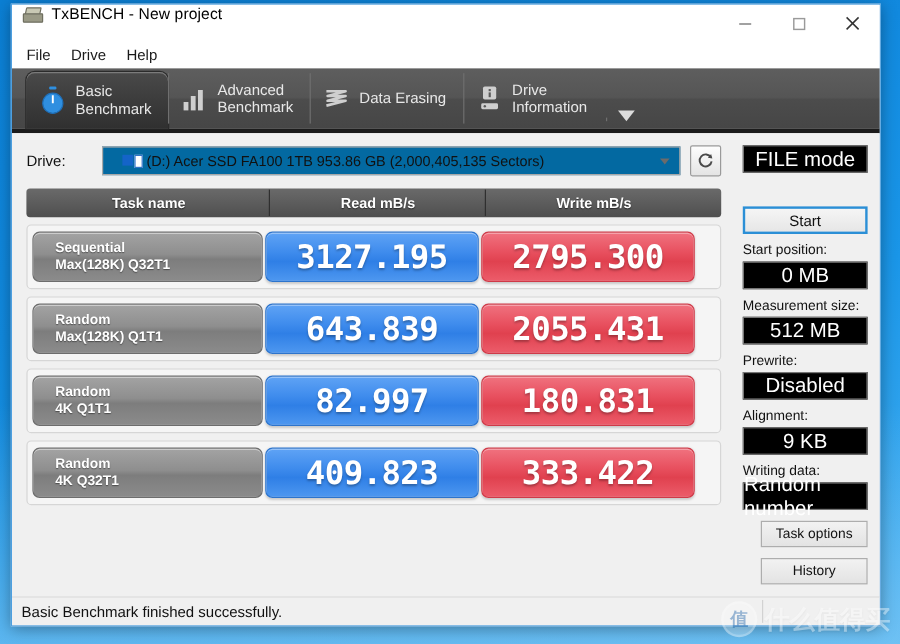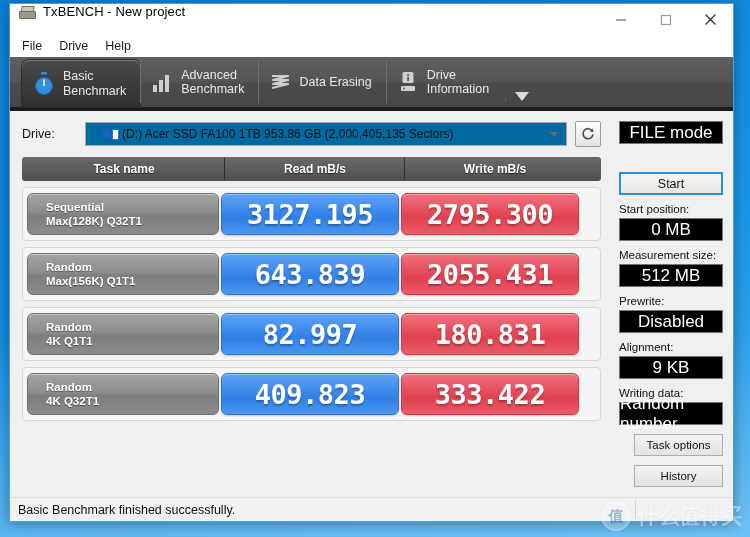--- a/index.html
+++ b/index.html
@@ -442,21 +442,21 @@
               <span>3127.195</span>
             </div>
           <div class="cell-val write">
               <span>2795.300</span>
             </div>
         </div>
 
         <div class="row">
           <div class="cell-task">
             <div class="l1">Random</div>
-            <div class="l2">Max(156K) Q1T1</div>
+            <div class="l2">Max(128K) Q1T1</div>
           </div>
           <div class="cell-val read">
               <span>643.839</span>
             </div>
           <div class="cell-val write">
               <span>2055.431</span>
             </div>
         </div>
 
         <div class="row">

